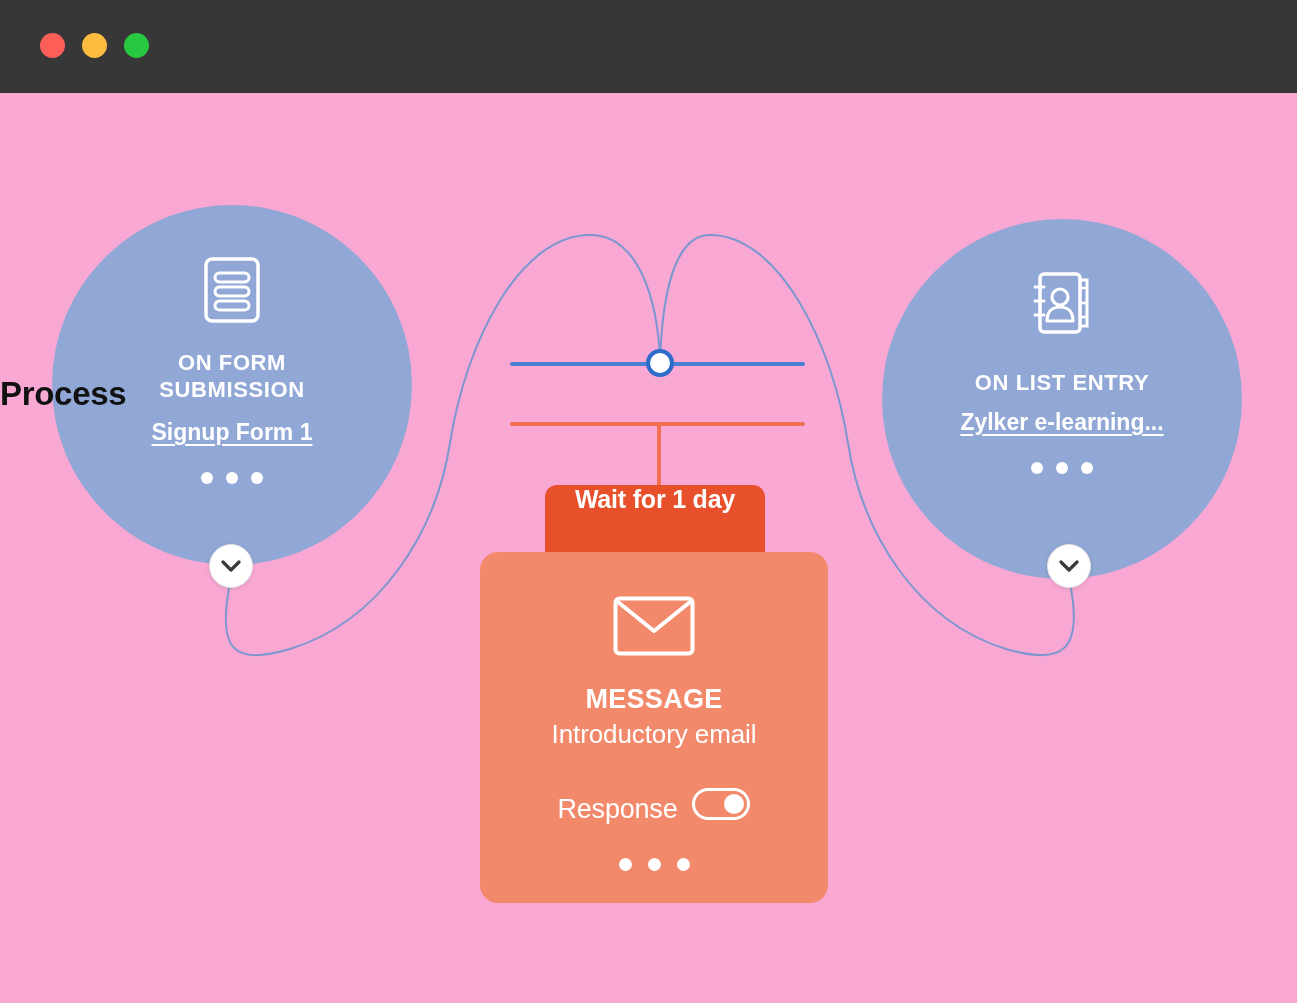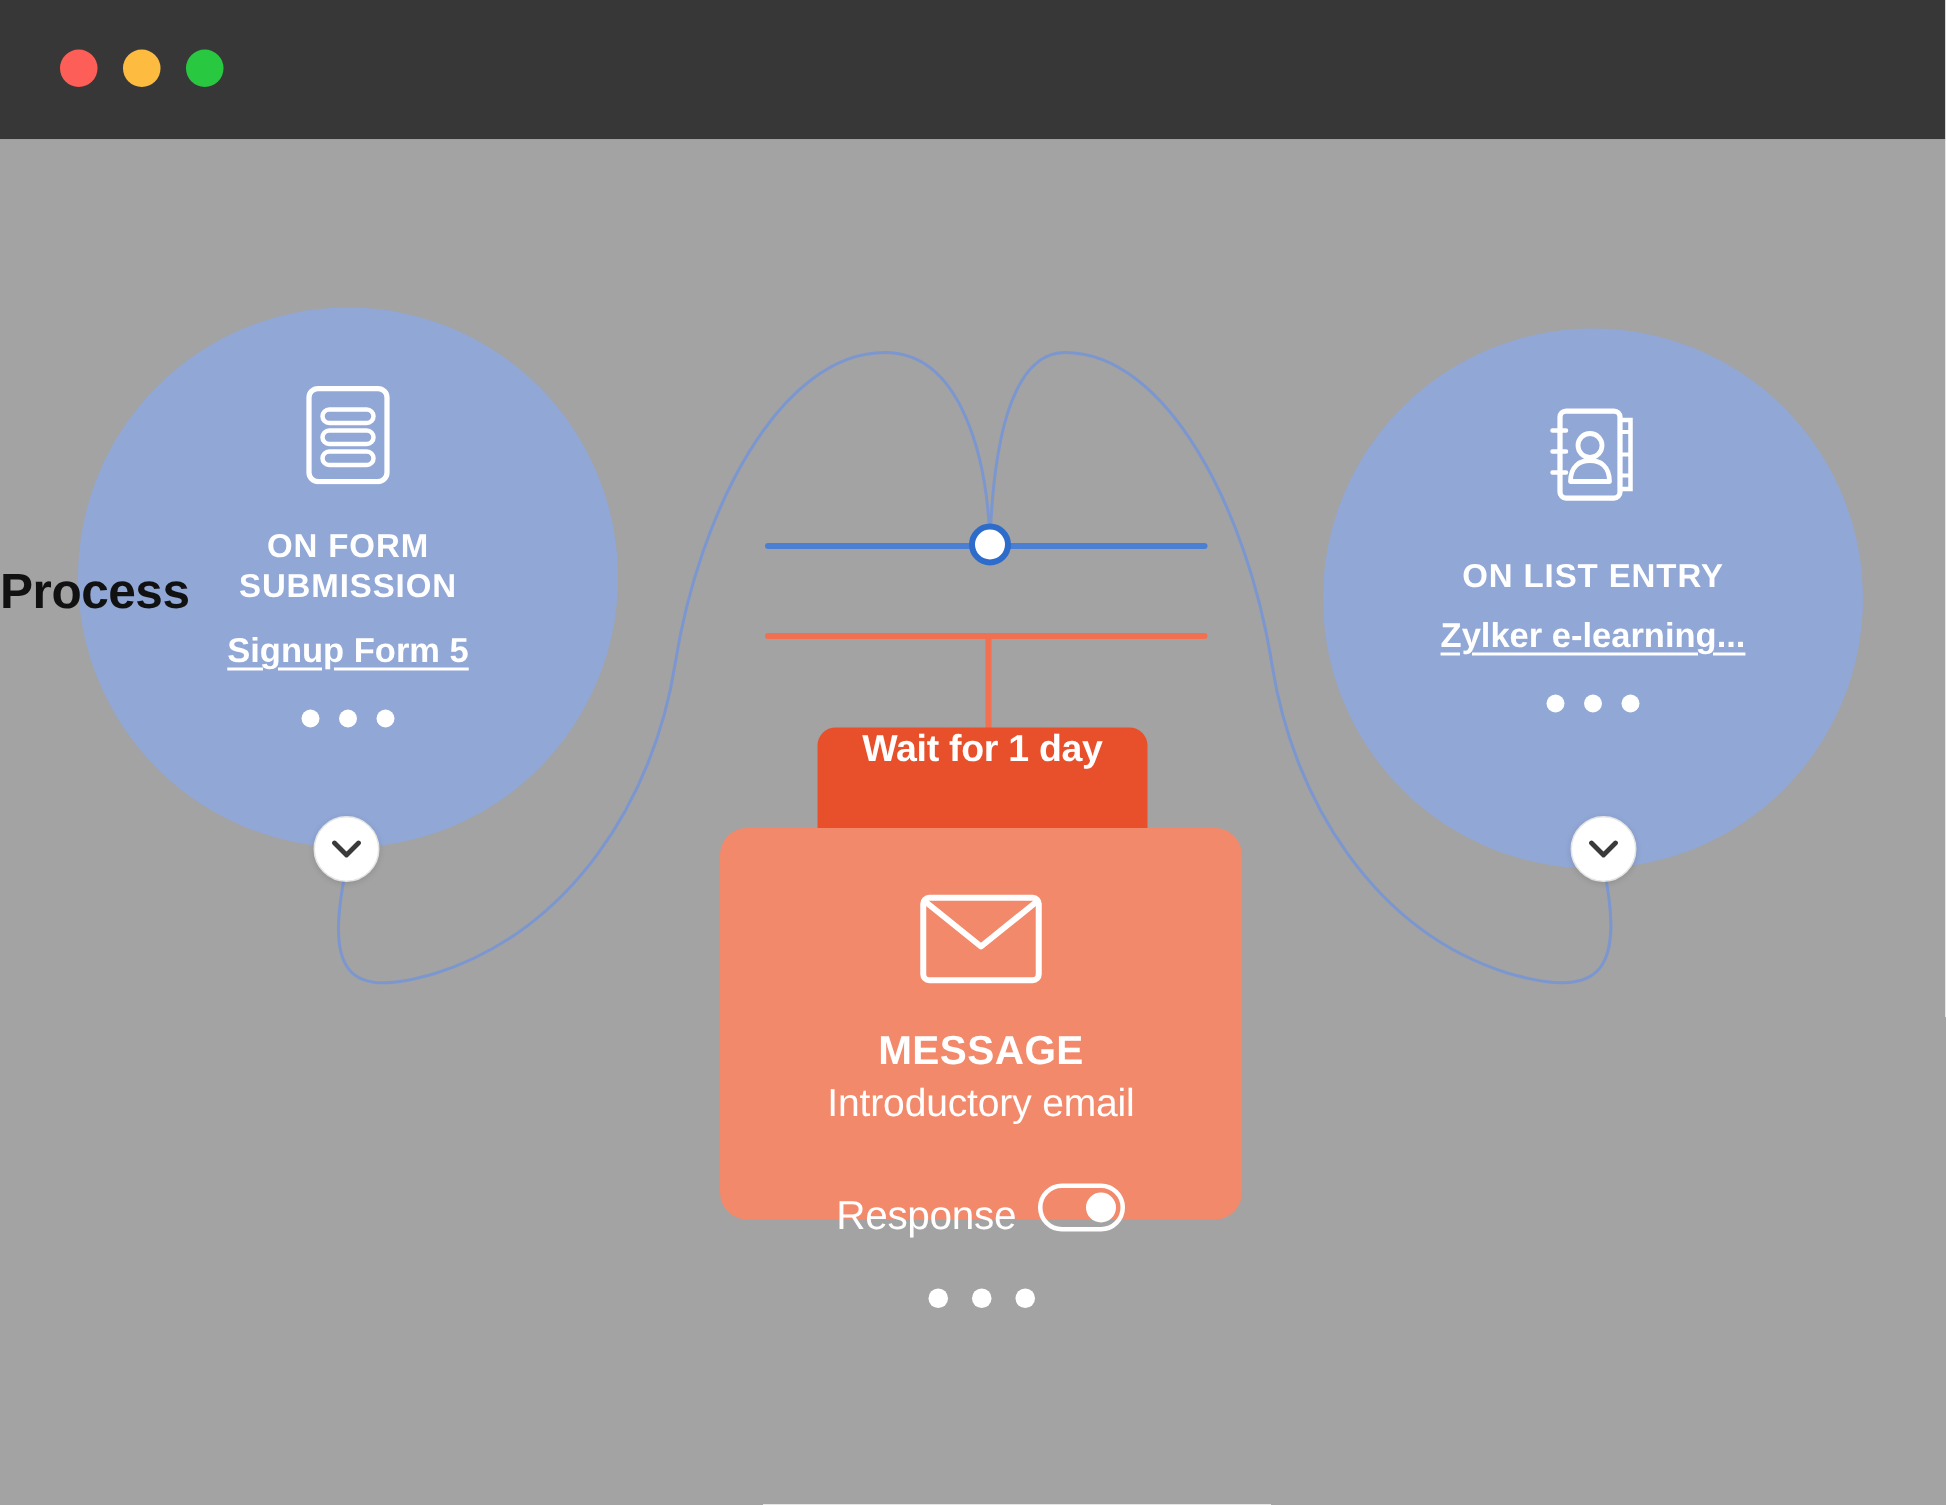--- a/index.html
+++ b/index.html
@@ -44,21 +44,21 @@
   .dot.yellow { background: #fdbc40; }
   .dot.green  { background: #28c840; }
 
   
   .canvas {
     position: absolute;
     left: 0;
     top: 93px;
     width: 1297px;
     height: 910px;
-    background: #a3a3a3;
+    background: #f9a8d4;
   }
   .connectors {
     position: absolute;
     left: 0; top: 0;
     width: 1297px;
     height: 910px;
     pointer-events: none;
   }
 
   
@@ -199,21 +199,21 @@
     font-weight: bold;
     letter-spacing: -0.2px;
   }
 
   
   .message-card {
     position: absolute;
     left: 480px;
     top: 459px;
     width: 348px;
-    height: 261px;
+    height: 351px;
     background: #f3896b;
     border-radius: 18px;
     display: flex;
     flex-direction: column;
     align-items: center;
     color: #ffffff;
     box-sizing: border-box;
     padding-top: 44px;
   }
   .message-icon { margin-bottom: 24px; }
@@ -287,21 +287,21 @@
           <rect x="2" y="2" width="52" height="62" rx="6" ry="6" fill="none" stroke="#ffffff" stroke-width="3.5"></rect>
           <rect x="11" y="16" width="34" height="9" rx="4.5" ry="4.5" fill="none" stroke="#ffffff" stroke-width="3"></rect>
           <rect x="11" y="30" width="34" height="9" rx="4.5" ry="4.5" fill="none" stroke="#ffffff" stroke-width="3"></rect>
           <rect x="11" y="44" width="34" height="9" rx="4.5" ry="4.5" fill="none" stroke="#ffffff" stroke-width="3"></rect>
         </svg>
       </div>
       <div class="trigger-title">
         <span>ON FORM</span><br>
         <span>SUBMISSION</span>
       </div>
-      <div class="trigger-link">Signup Form 5</div>
+      <div class="trigger-link">Signup Form 1</div>
       <div class="ellipsis">
         <span class="e-dot"></span>
         <span class="e-dot"></span>
         <span class="e-dot"></span>
       </div>
     </div>
 
     <div class="chevron-btn left">
       <svg width="20" height="12" viewBox="0 0 20 12" xmlns="http://www.w3.org/2000/svg">
         <path d="M 2 2 L 10 10 L 18 2" fill="none" stroke="#3a3a3a" stroke-width="3.2" stroke-linecap="round" stroke-linejoin="round"></path>

